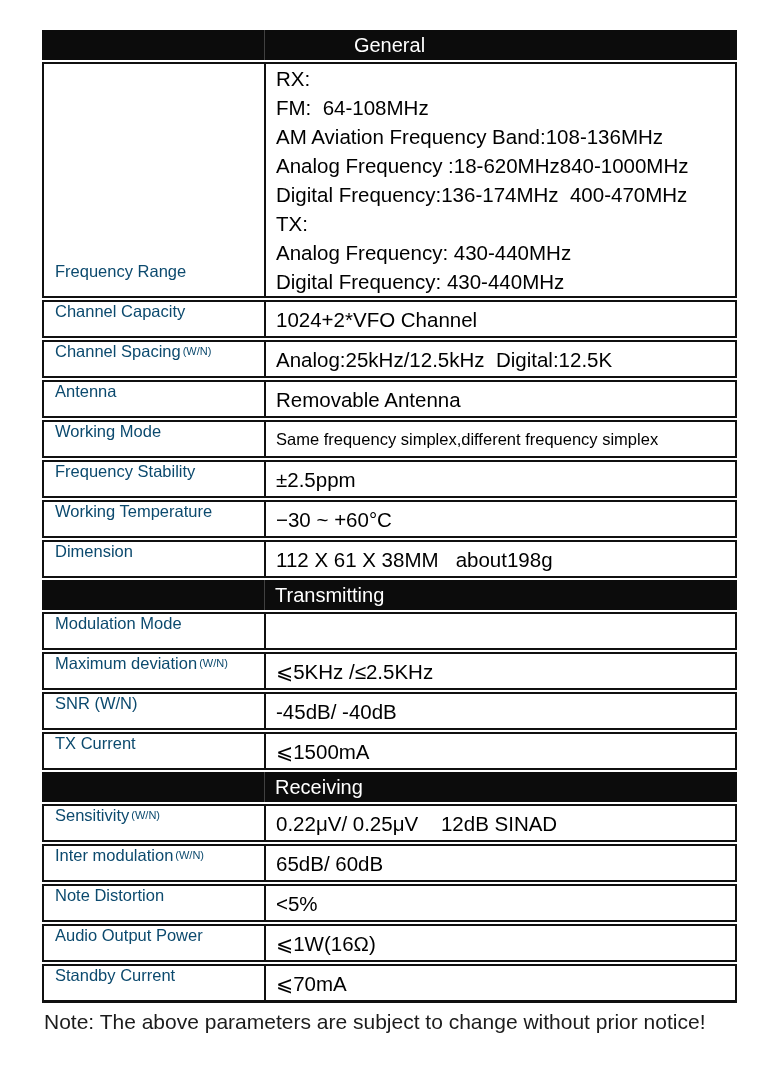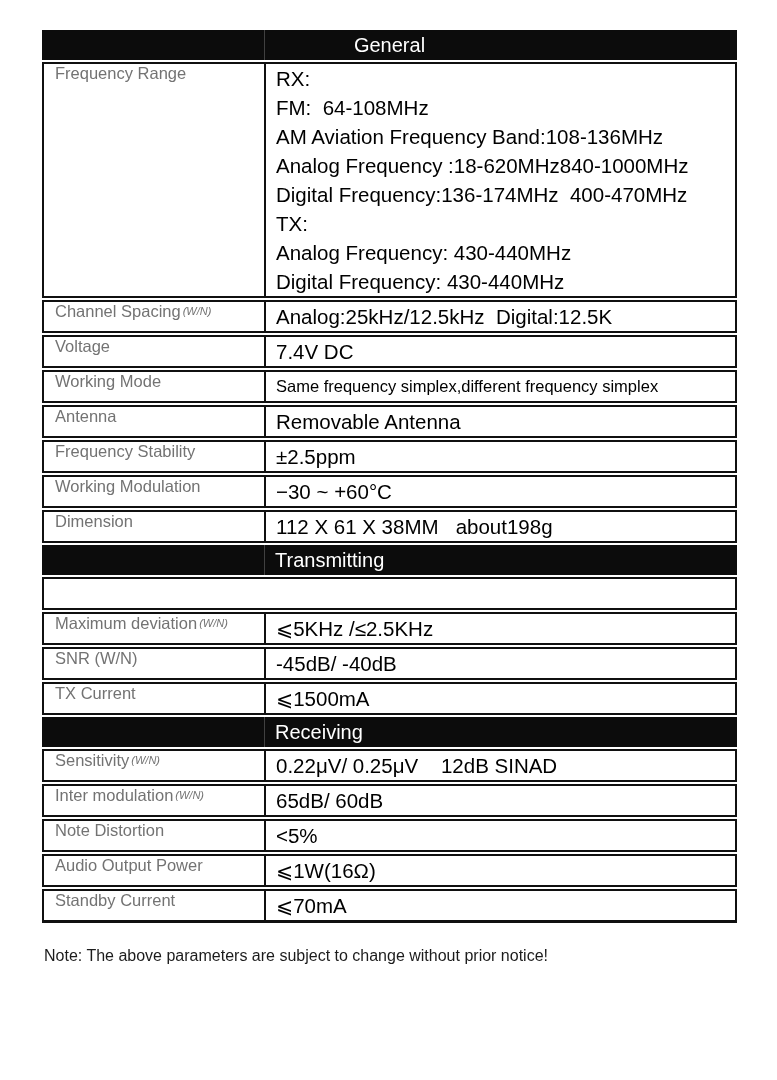--- a/index.html
+++ b/index.html
@@ -27,31 +27,31 @@
     position:absolute;left:222px;top:0;bottom:0;width:1px;
     background:rgba(255,255,255,0.22);
   }
   .spec-row{
     display:flex;border:2px solid #101010;background:#fff;
     min-height:29px;box-sizing:content-box;
   }
   .spec-table .spec-row:last-child{border-bottom-width:3px;}
   .cell-label{
     width:222px;box-sizing:border-box;border-right:2px solid #101010;
-    padding:0 3px 0 11px;display:flex;align-items:flex-start;
-    font-size:16.5px;line-height:19px;flex:none;color:#737373;
+    padding:0 3px 15px 11px;display:flex;align-items:flex-end;
+    font-size:16.5px;line-height:19px;flex:none;color:#0c4a6e;
   }
-  .label-suffix{font-size:11px;margin-left:2px;white-space:nowrap;font-style:italic;}
+  .label-suffix{font-size:11px;margin-left:2px;white-space:nowrap;}
   .cell-value{
     flex:1;padding:0 6px 0 10px;display:flex;align-items:center;
     font-size:20.5px;line-height:29px;white-space:pre-wrap;color:#000000;
   }
   .cell-value.small{font-size:16.5px;}
   .footnote{
-    margin:24px 0 0 2px;font-size:16px;color:#1c1c1c;
+    margin:7px 0 0 2px;font-size:21px;color:#1c1c1c;
   }
 </style>
 </head>
 <body>
 
 <div class="page">
 
   <div class="spec-table">
       <div class="section-header center">General<span class="col-divider-mark"></span></div>
       <div class="spec-row">
@@ -62,63 +62,66 @@
 FM:  64-108MHz
 AM Aviation Frequency Band:108-136MHz
 Analog Frequency :18-620MHz840-1000MHz
 Digital Frequency:136-174MHz  400-470MHz
 TX:
 Analog Frequency: 430-440MHz
 Digital Frequency: 430-440MHz</div>
       </div>
       <div class="spec-row">
         <div class="cell-label">
+          <span>Channel Capacity</span>
+        </div>
+        <div class="cell-value">1024+2*VFO Channel</div>
+      </div>
+      <div class="spec-row">
+        <div class="cell-label">
           <span>Channel Spacing</span>
           <span class="label-suffix">(W/N)</span>
         </div>
         <div class="cell-value">Analog:25kHz/12.5kHz  Digital:12.5K</div>
       </div>
       <div class="spec-row">
         <div class="cell-label">
-          <span>Voltage</span>
+          <span>Antenna</span>
         </div>
-        <div class="cell-value">7.4V DC</div>
+        <div class="cell-value">Removable Antenna</div>
       </div>
       <div class="spec-row">
         <div class="cell-label">
           <span>Working Mode</span>
         </div>
         <div class="cell-value small">Same frequency simplex,different frequency simplex</div>
       </div>
       <div class="spec-row">
         <div class="cell-label">
-          <span>Antenna</span>
-        </div>
-        <div class="cell-value">Removable Antenna</div>
-      </div>
-      <div class="spec-row">
-        <div class="cell-label">
           <span>Frequency Stability</span>
         </div>
         <div class="cell-value">±2.5ppm</div>
       </div>
       <div class="spec-row">
         <div class="cell-label">
-          <span>Working Modulation</span>
+          <span>Working Temperature</span>
         </div>
         <div class="cell-value">−30 ~ +60°C</div>
       </div>
       <div class="spec-row">
         <div class="cell-label">
           <span>Dimension</span>
         </div>
         <div class="cell-value">112 X 61 X 38MM   about198g</div>
       </div>
       <div class="section-header left">Transmitting<span class="col-divider-mark"></span></div>
       <div class="spec-row">
+        <div class="cell-label">
+          <span>Modulation Mode</span>
+        </div>
       </div>
       <div class="spec-row">
         <div class="cell-label">
           <span>Maximum deviation</span>
           <span class="label-suffix">(W/N)</span>
         </div>
         <div class="cell-value">⩽5KHz /≤2.5KHz</div>
       </div>
       <div class="spec-row">
         <div class="cell-label">

